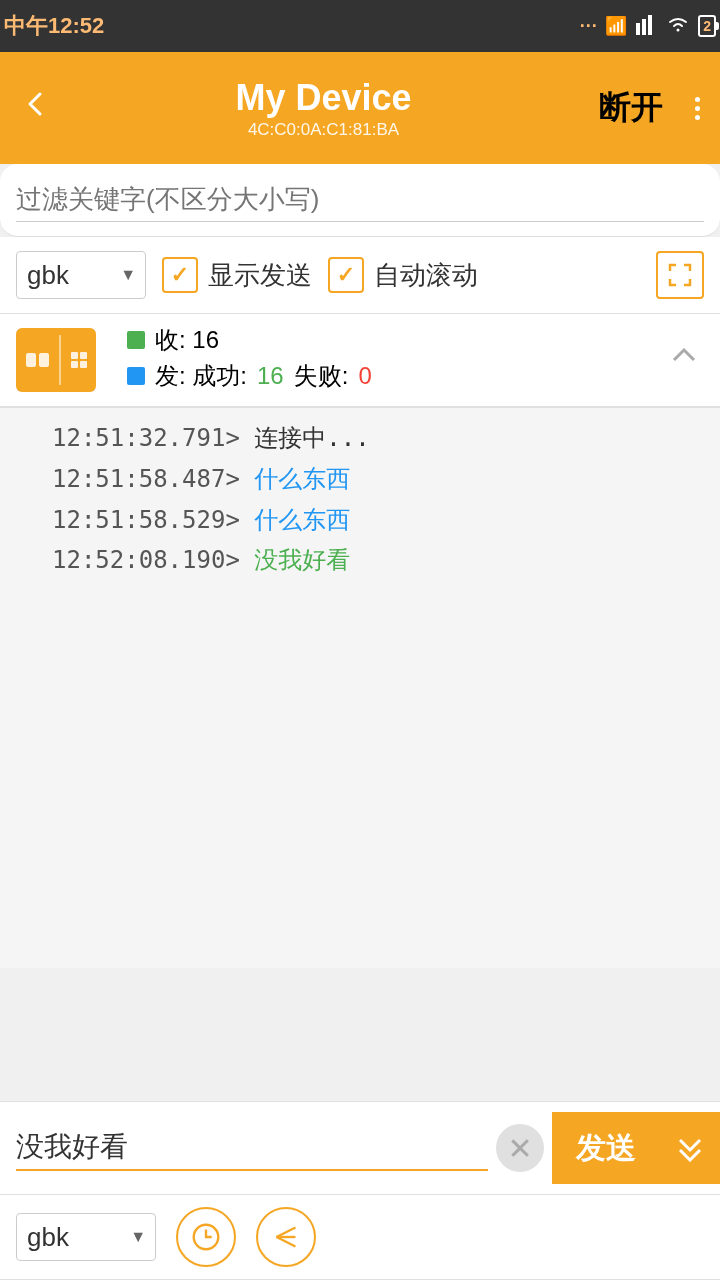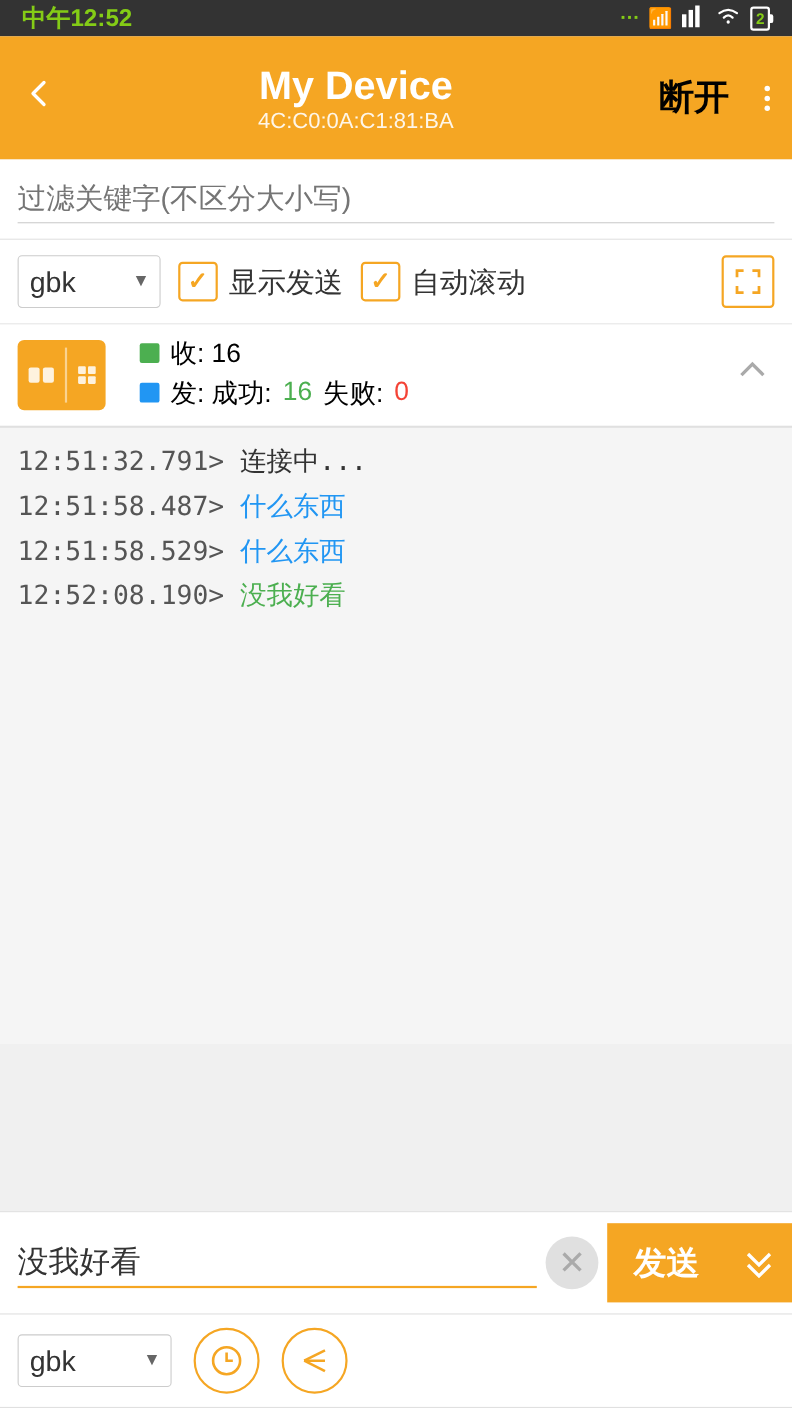--- a/index.html
+++ b/index.html
@@ -8,26 +8,26 @@
       width: 720px;
       min-height: 1280px;
       font-family: 'Arial', sans-serif;
       background: #f0f0f0;
       overflow-x: hidden;
     }
 
     
     .status-bar {
       background: #333;
-      color: #84cc16;
-      height: 33px;
+      color: #fdba74;
+      height: 52px;
       display: flex;
       align-items: center;
       justify-content: space-between;
-      padding: 0 20px;
+      padding: 0 4px;
       font-size: 22px;
       font-weight: bold;
     }
     .status-right {
       display: flex;
       align-items: center;
       gap: 8px;
       font-size: 18px;
     }
     .battery-icon {
@@ -71,21 +71,21 @@
       text-align: center;
     }
     .header-title-main {
       color: #fff;
       font-size: 36px;
       font-weight: bold;
       line-height: 1.2;
     }
     .header-title-sub {
       color: rgba(255,255,255,0.9);
-      font-size: 20px;
+      font-size: 17px;
     }
     .header-disconnect {
       color: #000000;
       font-size: 32px;
       font-weight: bold;
       padding: 8px 12px;
       cursor: pointer;
     }
     .header-more {
       color: #fff;
@@ -104,20 +104,21 @@
       height: 5px;
       background: #fff;
       border-radius: 50%;
     }
 
     
     .filter-bar {
       background: #fff;
       padding: 14px 16px;
       border-bottom: 1px solid #ddd;
+      border-radius: 18px;
     }
     .filter-input {
       width: 100%;
       border: none;
       border-bottom: 1px solid #ccc;
       outline: none;
       font-size: 26px;
       color: #999;
       padding: 6px 0;
       background: transparent;
@@ -288,20 +289,21 @@
     .log-area {
       background: #f5f5f5;
       padding: 10px 16px;
       min-height: 560px;
       font-family: monospace;
     }
     .log-entry {
       font-size: 24px;
       line-height: 1.7;
       color: #333;
+      margin-left: 36px;
     }
     .log-timestamp {
       color: #555;
     }
 
     
     .bottom-area {
       position: fixed;
       bottom: 0;
       left: 0;

